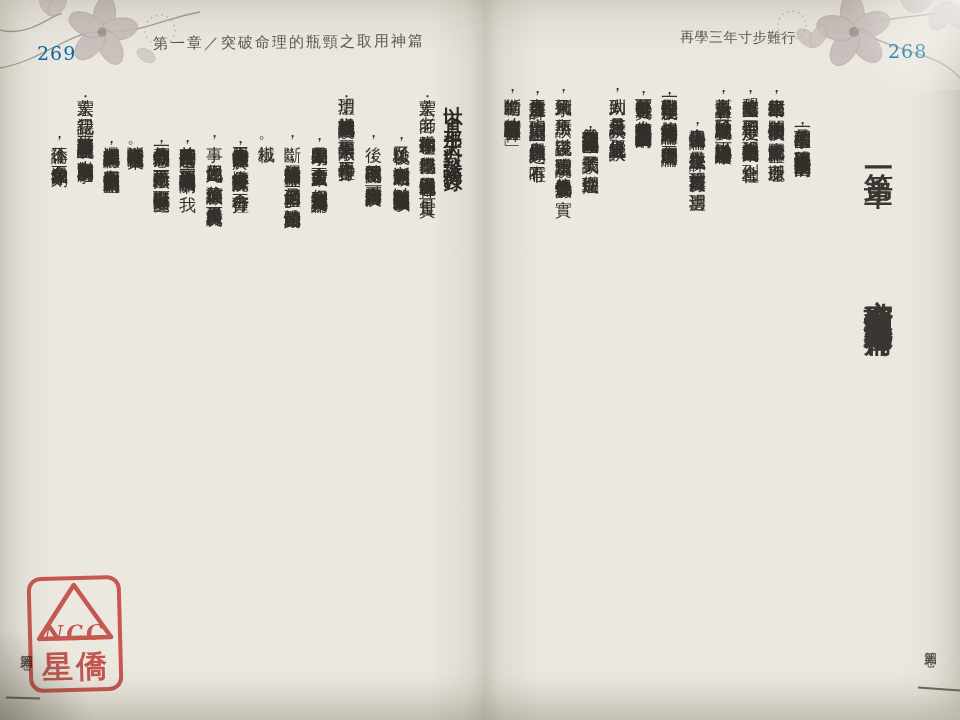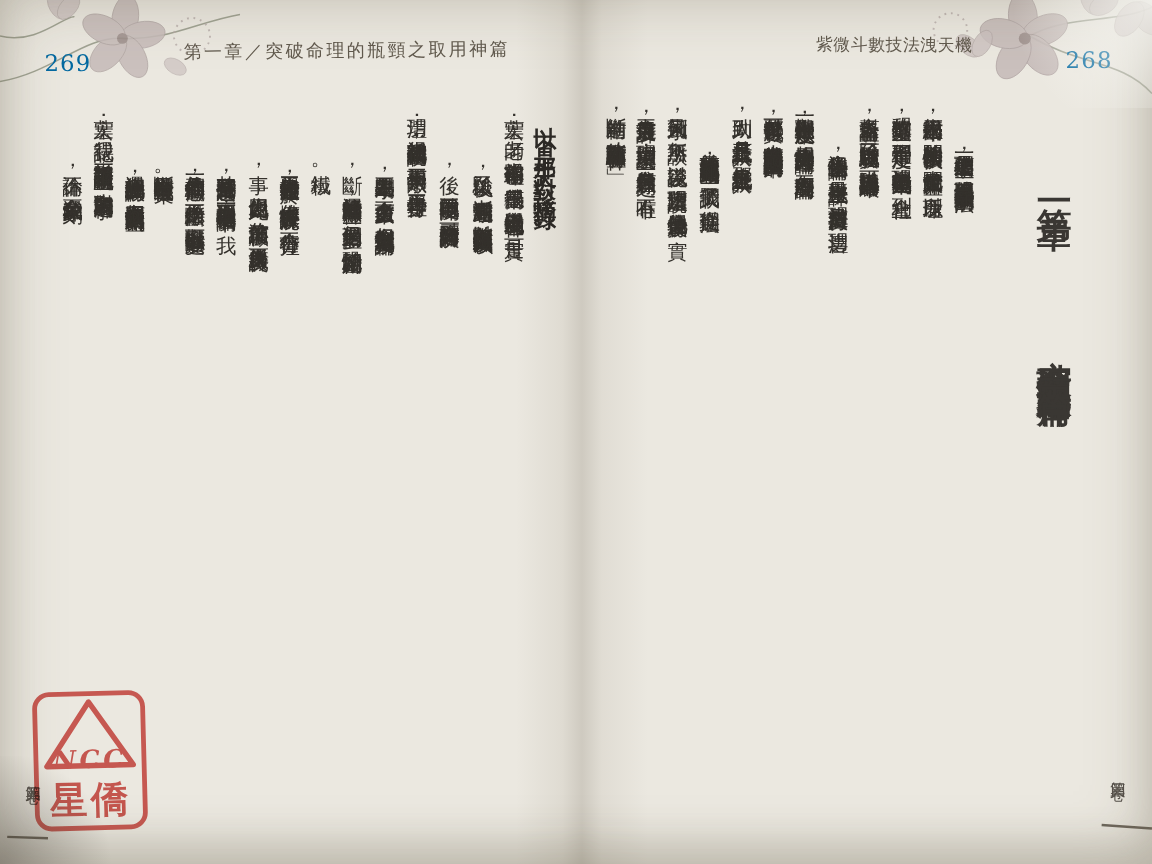--- a/index.html
+++ b/index.html
@@ -101,21 +101,21 @@
     </g>
     <circle cx="52" cy="25" r="14" fill="none" stroke="#b6aba9" stroke-width="1.6" stroke-dasharray="1.5,4" opacity=".8"></circle>
   </svg>
 
   <div class="pageno" style="left:37px;top:42px">269</div>
   <div class="rh rh-left">第一章／突破命理的瓶頸之取用神篇</div>
   <div class="vol" style="left:18px;top:644px">第四卷</div>
   <div class="vol-line" style="left:6px;top:697px;width:34px;transform:rotate(2deg)"></div>
 
   <div class="pageno" style="left:888px;top:40px">268</div>
-  <div class="rh rh-right">紫微斗數技法洩天機</div>
+  <div class="rh rh-right">再學三年寸步難行</div>
   <div class="vol" style="left:922px;top:641px">第四卷</div>
   <div class="vol-line" style="left:918px;top:688px;width:42px;transform:rotate(4deg)"></div>
 
   <div class="chapter" style="left:856px;top:150px">第一章</div>
   <div class="chapter" style="left:856px;top:277px">突破命理的瓶頸之取用神篇</div>
 
   <div class="vc" style="left:791px;top:115px">葉宏是玥澧的一個學生，他跟玥澧學過紫微斗數和八字以及一些簡單的法</div>
   <div class="vc" style="left:765px;top:85px">術玄學已經兩年，一開始的學習進步的很快，也開始大量幫人算盤，所以命理</div>
   <div class="vc" style="left:739px;top:85px">的程度還算不錯，學習到了一定程度，玥澧就會希望學生能夠單飛，到社會上</div>
   <div class="vc" style="left:712px;top:85px">多幫人論命看盤，除了可以增加實戰經驗，也可以驗證自身理論的好壞。</div>

